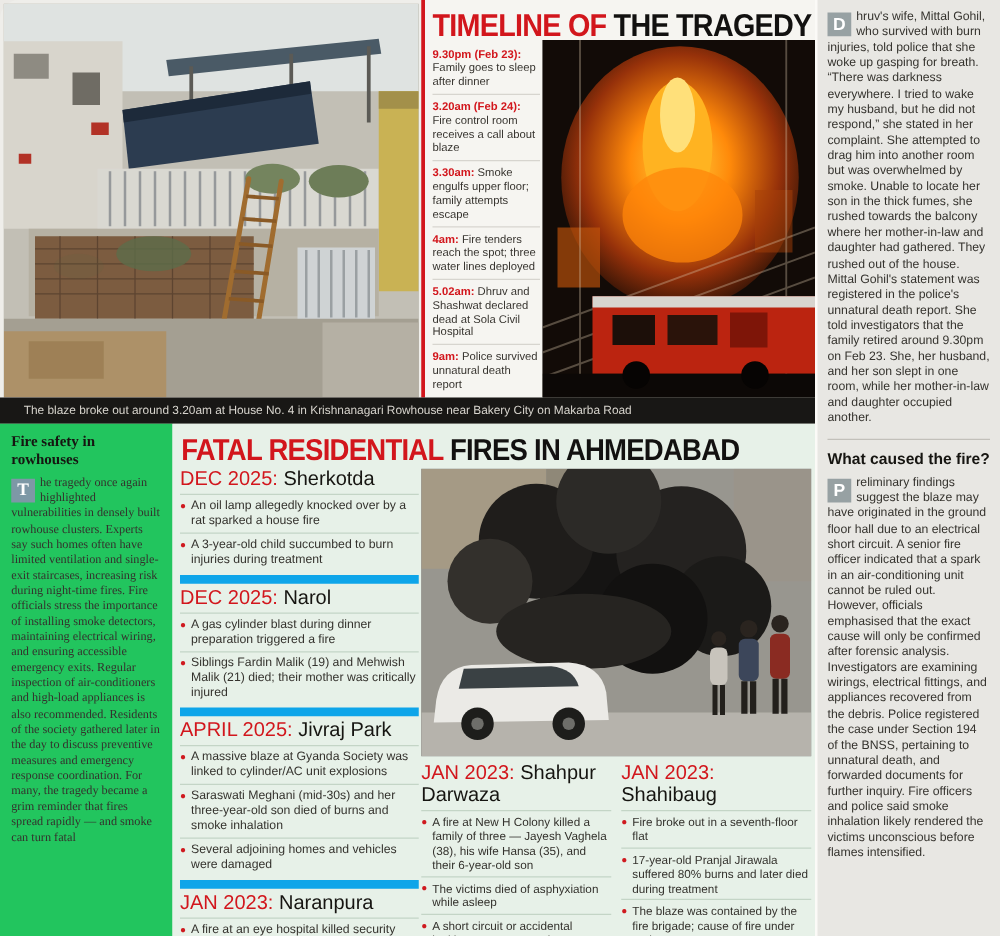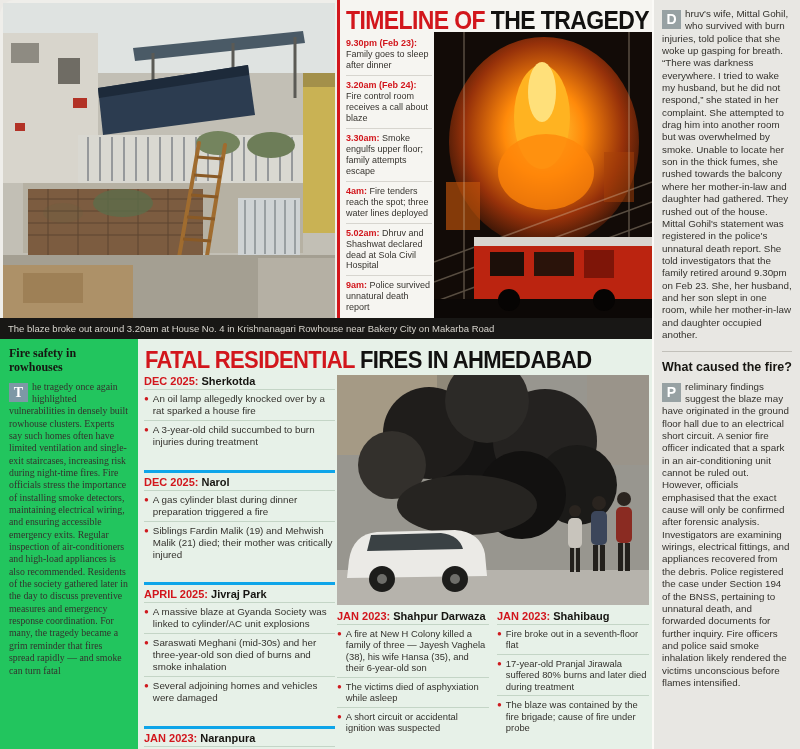--- a/index.html
+++ b/index.html
@@ -14,41 +14,41 @@
   .timeline-panel{position:absolute;left:337px;top:0;width:315px;height:318px;background:#f6f5f1;border-left:3px solid #d2161c;box-sizing:border-box;}
   .headline{font-weight:bold;font-size:23px;letter-spacing:-0.6px;color:#121110;white-space:nowrap;transform:scaleY(1.1);transform-origin:left top;padding:5px 0 0 6px;}
   .headline .red{color:#d2161c;}
   .t-entries{position:absolute;left:6px;top:34px;width:86px;bottom:2px;}
   .t-entry{padding:4px 0;border-bottom:1px solid #d7d5cf;font-size:9px;line-height:1.22;color:#37342f;}
   .t-entry:last-child{border-bottom:none;}
   .t-time{color:#d2161c;font-weight:bold;}
   .fire-photo{position:absolute;right:0;top:32px;width:218px;height:286px;overflow:hidden;background:#0a0705;}
 
   
-  .caption-bar{position:absolute;left:0;top:318px;width:652px;height:21px;background:#181715;color:#d7d4cd;font-size:9.5px;line-height:21px;padding-left:8px;box-sizing:border-box;white-space:nowrap;}
+  .caption-bar{position:absolute;left:0;top:318px;width:652px;height:21px;background:#181715;color:#d7d4cd;font-size:9.5px;line-height:21px;padding-left:19px;box-sizing:border-box;white-space:nowrap;}
 
   
   .right-col{position:absolute;left:652px;top:0;width:148px;height:749px;background:#e8e7e3;border-left:2px solid #fbfaf7;box-sizing:border-box;padding:8px 8px 0 8px;}
   .story-head{font-size:12.5px;font-weight:bold;line-height:1.15;color:#161511;margin:0 0 6px 0;}
   .story-body{font-size:9.8px;line-height:1.26;color:#34322d;}
   .dropcap{float:left;width:19px;height:19px;background:#97a1a3;color:#fff;font-weight:bold;font-size:14px;text-align:center;line-height:19px;margin:2px 4px 0 0;}
   .dropcap.teal{background:#7d98a6;}
   .story-divider{border:none;border-top:1px solid #c2c0ba;margin:10px 0 8px 0;}
 
   
   .left-col{position:absolute;left:0;top:339px;width:138px;height:410px;background:#22c55e;box-sizing:border-box;padding:8px 9px 0 9px;font-family:Liberation Serif, serif;}
   .left-col .story-head{font-size:12px;}
 
   
   .mint{position:absolute;left:138px;top:339px;width:514px;height:410px;background:#e7f1e8;box-sizing:border-box;}
   .mint .headline{font-size:22px;padding:6px 0 0 7px;}
   .incidents-left{position:absolute;left:6px;top:36px;width:191px;bottom:3px;}
-  .incident-group{border-top:3px solid #0ea5e9;padding-top:3px;margin-top:19px;}
+  .incident-group{border-top:7px solid #0ea5e9;padding-top:3px;margin-top:3px;}
   .incident-group:first-child{border-top:none;margin-top:0;padding-top:0;}
-  .g-head{font-size:11px;font-weight:bold;color:#161511;margin-bottom:2px;}
+  .g-head{font-size:16px;font-weight:normal;color:#161511;margin-bottom:2px;}
   .g-date{color:#d2161c;}
   .bullet{display:flex;font-size:9.8px;line-height:1.22;color:#34322d;padding:3px 0;border-top:1px solid #c4d5c6;}
   .bullet:nth-of-type(1){border-top:none;}
   .dot{color:#cf1a1f;font-size:8px;line-height:1.5;margin-right:4px;flex:0 0 auto;}
   .smoke-photo{position:absolute;left:199px;top:36px;right:3px;height:230px;overflow:hidden;background:#8b8a86;}
   .bottom-incidents{position:absolute;left:199px;top:271px;right:3px;bottom:3px;display:flex;gap:8px;}
   .bottom-incidents .b-col{flex:1 1 0;}
   .bottom-incidents .bullet{font-size:9.4px;}
 </style>
 </head>

